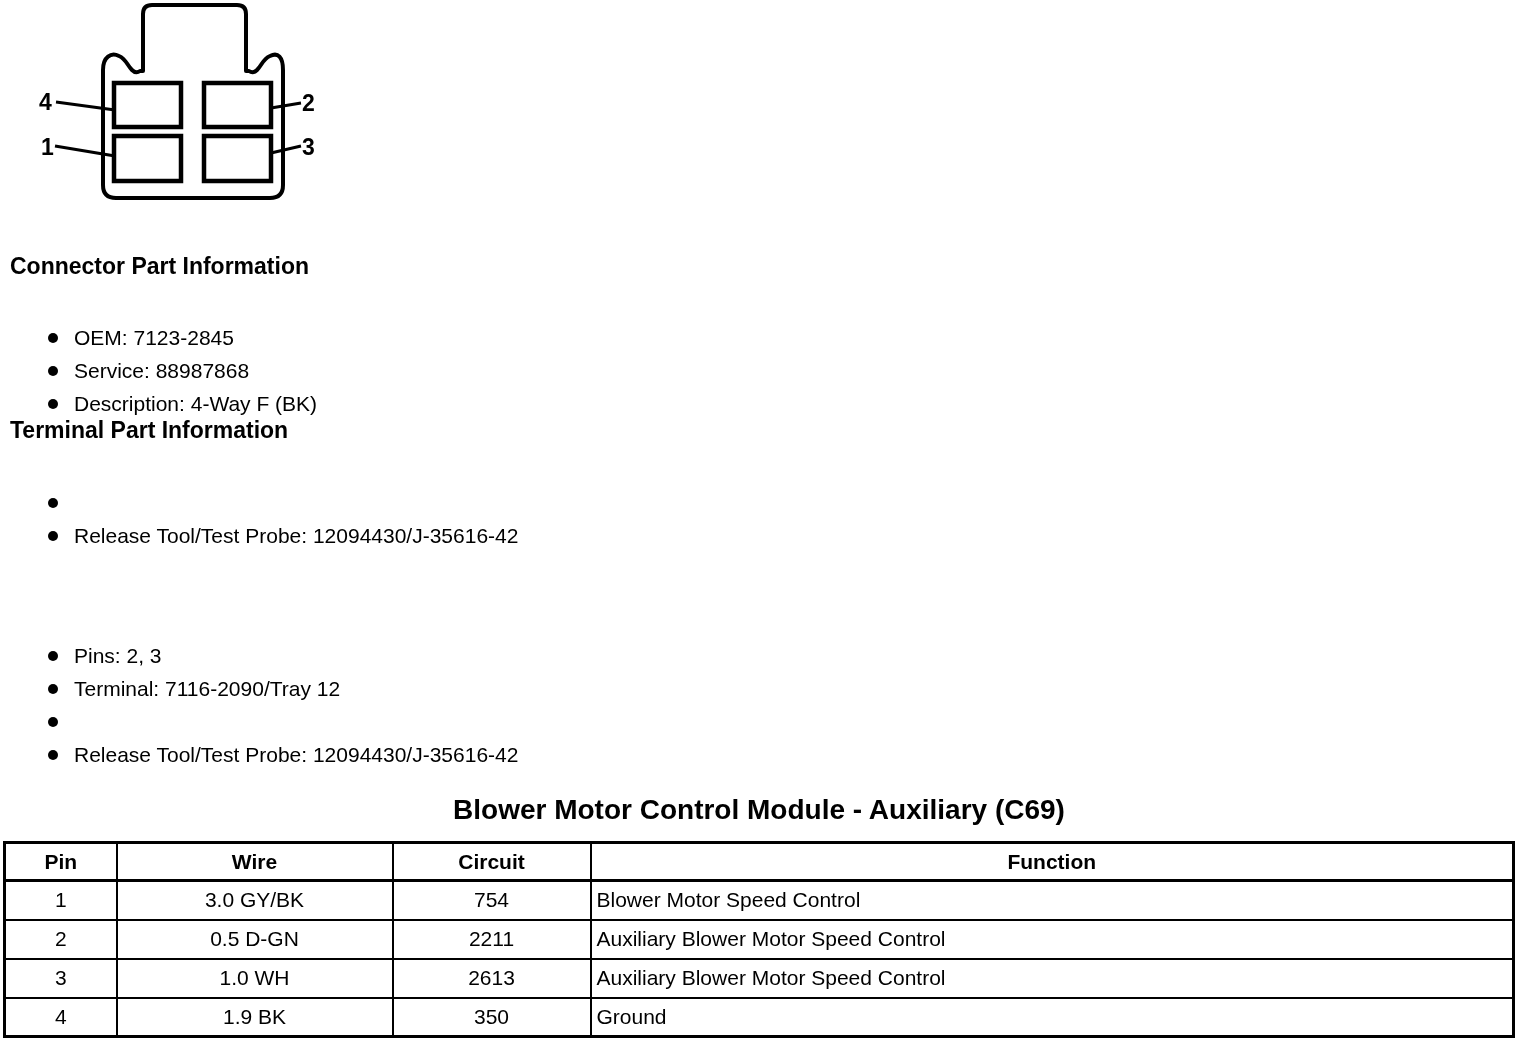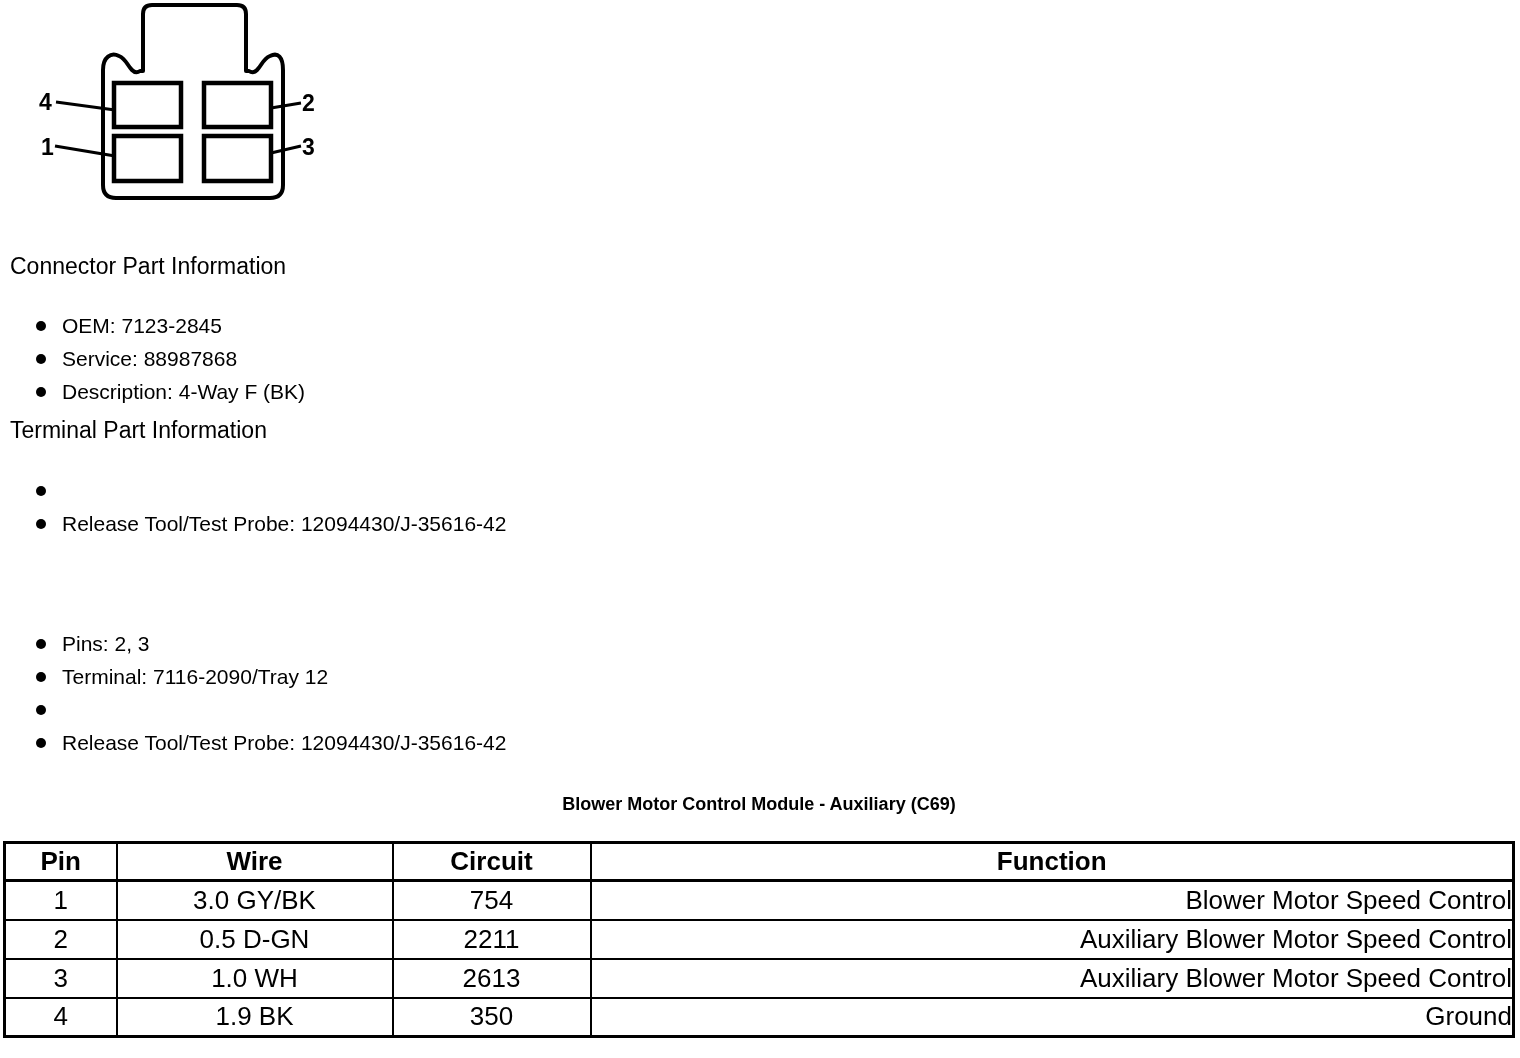--- a/index.html
+++ b/index.html
@@ -18,28 +18,28 @@
   }
   .diagram-svg {
     position: absolute;
     left: 0; top: 0;
   }
   .section-heading {
     position: absolute;
     left: 10px;
     margin: 0;
     font-size: 23px;
-    font-weight: normal;
+    font-weight: bold;
     line-height: 1.1;
     white-space: nowrap;
   }
   .bullet-list {
     position: absolute;
     left: 34px;
-    margin: 2px;
+    margin: 14px;
     padding: 0;
     list-style: none;
   }
   .bullet-list li {
     display: flex;
     align-items: flex-start;
     height: 33px;
   }
   .bullet {
     flex: none;
@@ -54,53 +54,53 @@
     font-size: 21px;
     line-height: 33px;
     white-space: nowrap;
   }
   .table-title {
     position: absolute;
     top: 794px;
     left: 0;
     width: 1518px;
     text-align: center;
-    font-size: 18px;
+    font-size: 28px;
     font-weight: bold;
   }
   table.pin-table {
     position: absolute;
     left: 3px;
     top: 841px;
     width: 1512px;
     border-collapse: collapse;
     table-layout: fixed;
     border: 3px solid #000;
   }
   table.pin-table th,
   table.pin-table td {
     border: 2px solid #000;
-    font-size: 26px;
+    font-size: 21px;
     text-align: center;
     padding: 0;
     overflow: hidden;
     white-space: nowrap;
   }
   table.pin-table th {
     height: 38px;
     font-weight: bold;
     border-bottom-width: 3px;
   }
   table.pin-table td {
     height: 39px;
     font-weight: normal;
   }
   table.pin-table td.function-cell {
-    text-align: right;
-    padding-left: 19px;
+    text-align: left;
+    padding-left: 5px;
   }
 </style>
 </head>
 <body>
 
 <div class="page">
 
   <svg class="diagram-svg" width="340" height="215" viewBox="0 0 340 215">
     <path d="M 103 185
              L 103 70

